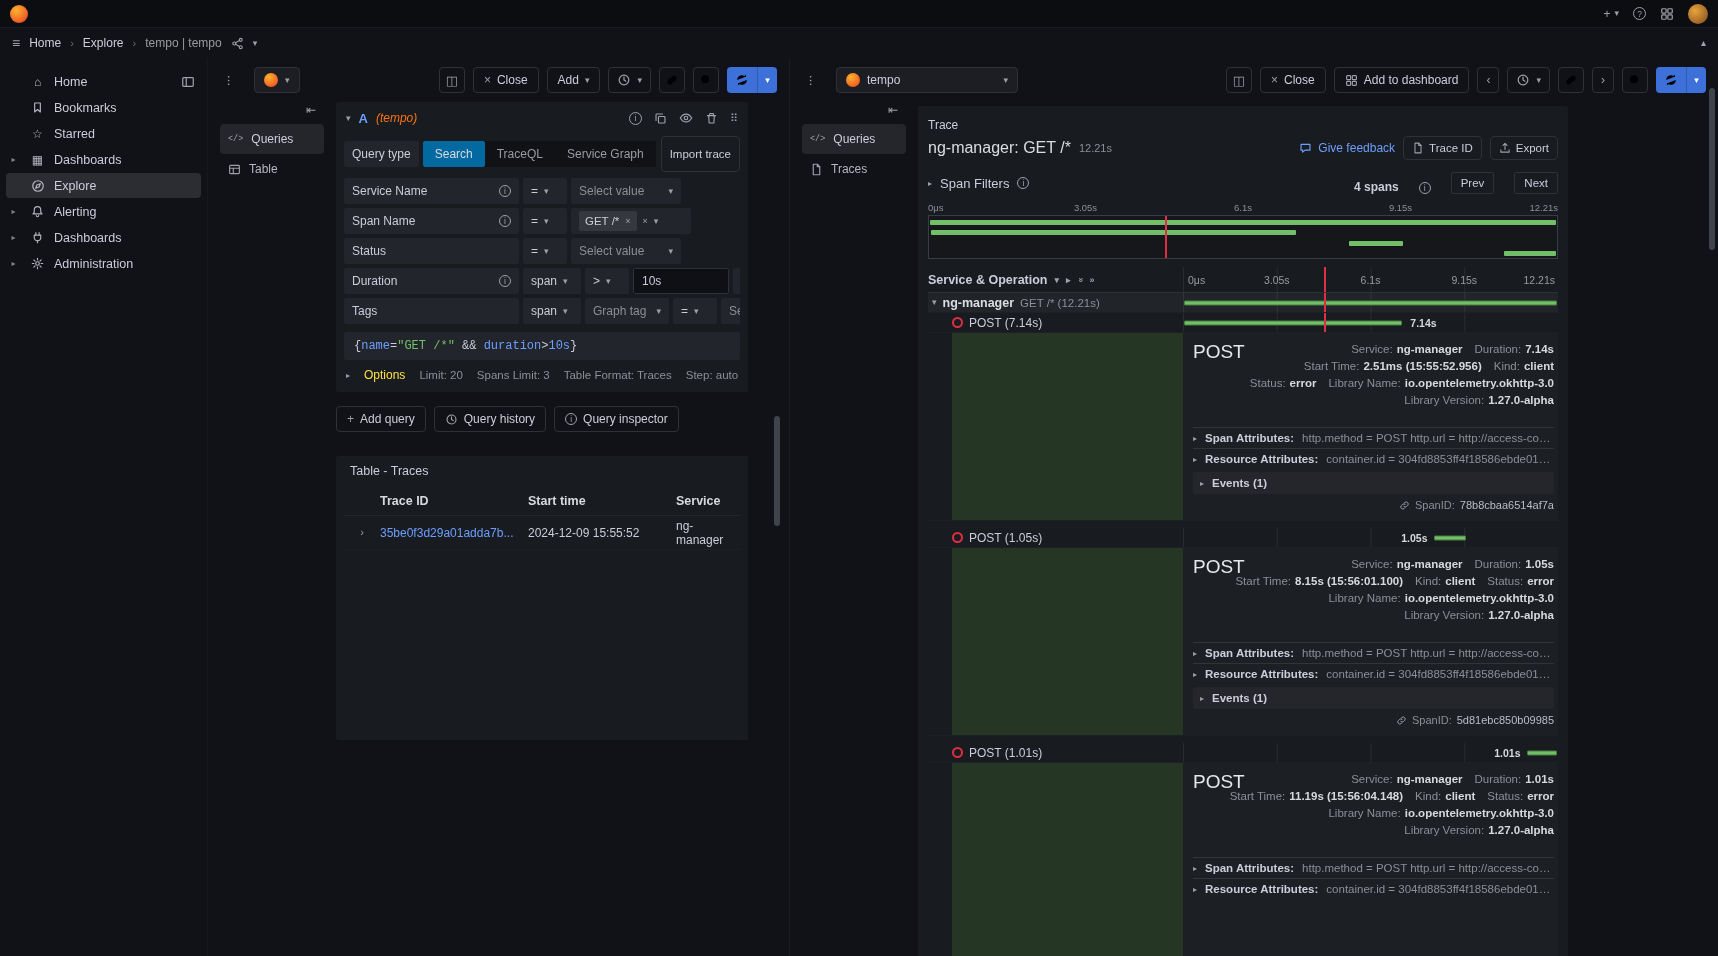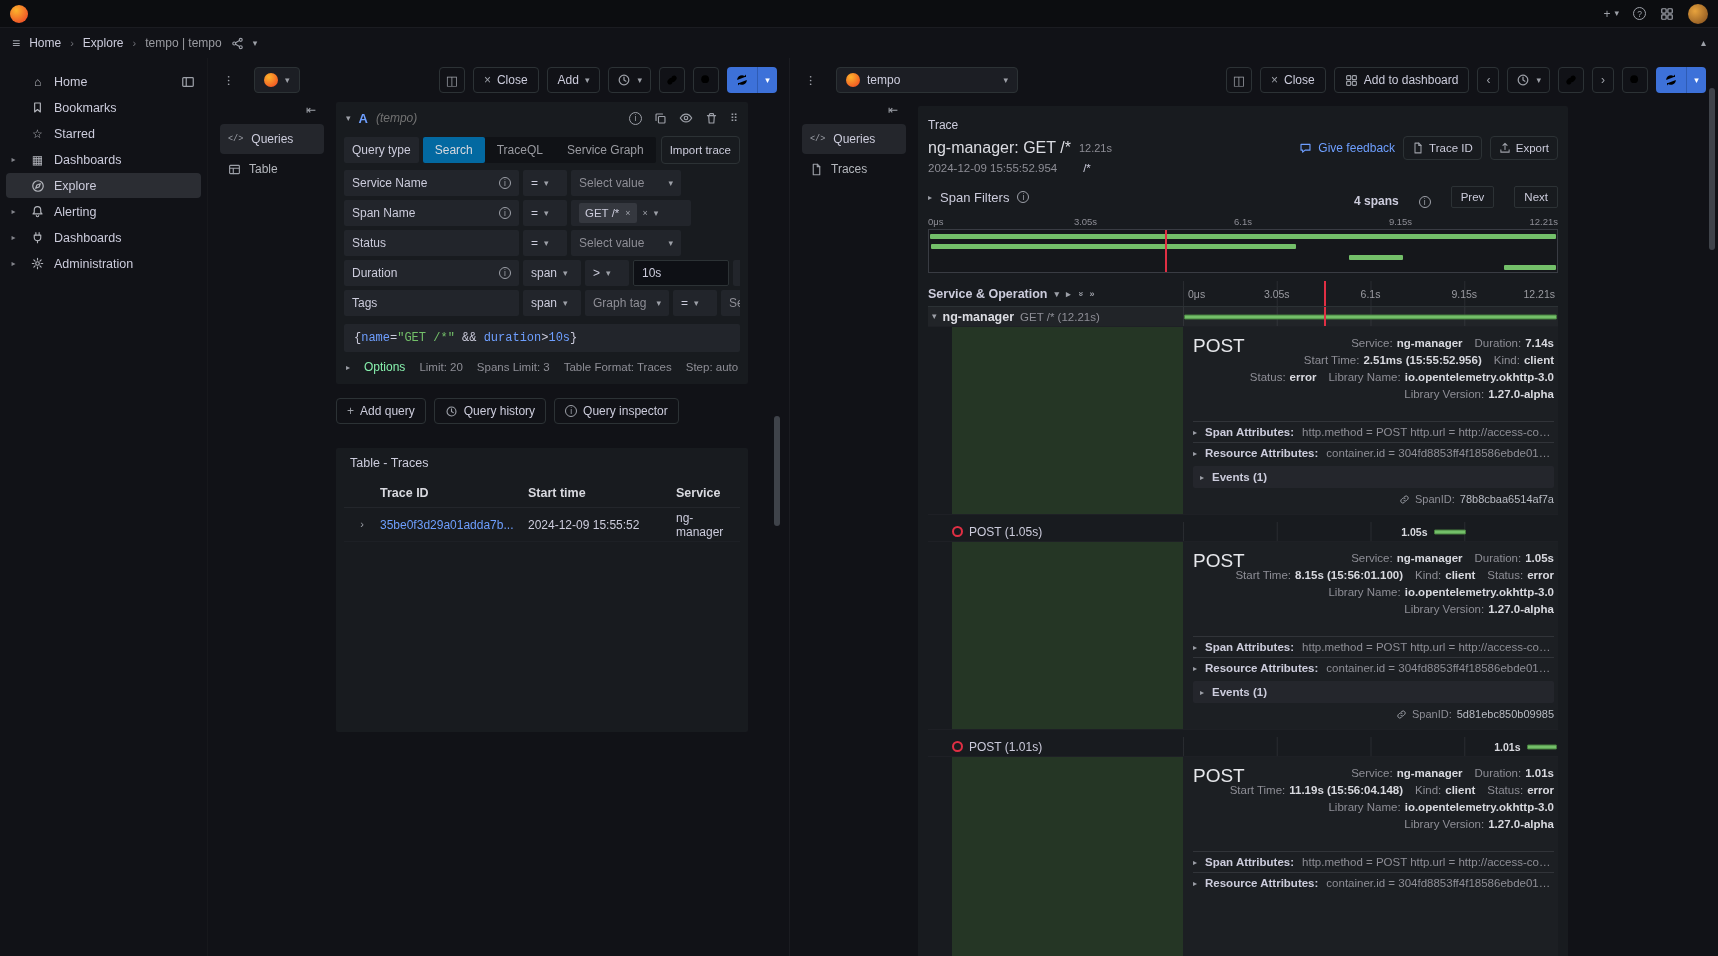--- a/index.html
+++ b/index.html
@@ -55,39 +55,39 @@
 .outline-col{width:118px;flex-shrink:0;padding:4px 2px 0 12px}
 .outline-head{display:flex;justify-content:flex-end;padding:2px 8px 8px;color:#9da0a8}
 .outline-item{display:flex;align-items:center;gap:8px;height:30px;padding:0 8px;border-radius:4px;color:#b4b7bd;font-size:12px;cursor:pointer}
 .outline-item.active{background:#24262c;color:#ccccdc}
 .code-glyph{font-family:"Liberation Mono",monospace;font-size:8.5px;color:#9da0a8}
 .pane-main{flex:1;min-width:0;padding:4px 0 0 10px;position:relative;overflow:hidden}
 
 .qcard{width:412px;background:#181b1f;border-radius:2px}
 .qcard-header{height:32px;display:flex;align-items:center;gap:8px;padding:0 10px}
 .refid{color:#6e9fff;font-weight:700;font-size:13px}
-.ds-hint{color:#737373;font-style:italic}
+.ds-hint{color:#f97316;font-style:italic}
 .qcard-icons{margin-left:auto;display:flex;align-items:center;gap:12px;color:#9da0a8}
 .qcard-body{padding:2px 8px 10px}
 .qtype-row{display:flex;align-items:center;margin-bottom:6px}
 .field-label{display:flex;align-items:center;gap:6px;height:26px;background:#22252b;border-radius:2px;padding:0 8px;font-size:12px;color:#ccccdc}
 .radio-group{display:flex;background:#101216;border-radius:2px;margin-left:4px}
 .radio-opt{height:26px;display:flex;align-items:center;padding:0 12px;color:#9a9ba1;font-size:12px;border-radius:2px;cursor:pointer}
 .radio-opt.selected{background:#0369a1;color:#d8d9df}
 .frow{display:flex;gap:4px;margin-bottom:4px;overflow:hidden}
 .frow .field-label{width:175px;flex-shrink:0;justify-content:space-between}
 .select{display:flex;align-items:center;gap:6px;height:26px;background:#22252b;border-radius:2px;padding:0 8px;font-size:12px;flex-shrink:0;cursor:pointer}
 .select .ph{color:#8e8e96}
 .tinput{height:26px;background:#0e1015;border:1px solid #2c3235;border-radius:2px;padding:0 8px;color:#ccccdc;font-size:12px;width:96px;font-family:inherit;outline:0;flex-shrink:0}
 .chip{display:flex;align-items:center;gap:6px;height:20px;background:#35383f;border-radius:2px;padding:0 6px;font-size:11.5px}
 .x{font-size:9px;color:#9da0a8;cursor:pointer}
 .preview{margin-top:8px;background:#22252b;border-radius:2px;padding:7px 10px;font-family:"Liberation Mono",monospace;font-size:12px;white-space:nowrap;overflow:hidden}
 .tok-key{color:#6e9fff}.tok-str{color:#73bf69}.tok-plain{color:#ccccdc}
 .options-row{display:flex;align-items:center;gap:14px;margin-top:8px;padding:0 2px;font-size:11.5px;color:#8e8e96;white-space:nowrap;overflow:hidden}
-.opt-label{color:#86efac;font-size:12px}
+.opt-label{color:#fde047;font-size:12px}
 .opt-chev{color:#9da0a8;font-size:8px}
 .qfooter{display:flex;gap:8px;margin-top:14px}
 
 .tpanel{width:412px;margin-top:24px;background:#181b1f;border-radius:2px;height:284px;display:flex;flex-direction:column}
 .tpanel-title{height:30px;display:flex;align-items:center;padding:0 14px;font-size:12.5px;color:#ccccdc}
 .ttable{margin:0 8px}
 .thead{display:flex;height:30px;align-items:center;border-bottom:1px solid #23262b;font-weight:700;font-size:12.5px;color:#d8d9df}
 .tc-exp{width:36px;display:flex;justify-content:center}
 .tc-id{width:148px}.tc-time{width:148px}.tc-svc{flex:1}
 .trow{display:flex;height:34px;align-items:center;font-size:12px;border-bottom:1px solid #1d2025;cursor:pointer}
@@ -386,21 +386,21 @@
               </span>
             </div>
             <div class="qcard-body">
               <div class="qtype-row">
                 <span class="field-label">Query type</span>
                 <div class="radio-group">
                   <span class="radio-opt selected">Search</span>
                   <span class="radio-opt">TraceQL</span>
                   <span class="radio-opt">Service Graph</span>
                 </div>
-                <button class="btn" style="margin-left:auto;height:28px;padding:12px 8px;font-size:11.5px">Import trace</button>
+                <button class="btn" style="margin-left:auto;height:36px;padding:12px 8px;font-size:11.5px">Import trace</button>
               </div>
 
               <div class="frow">
                 <span class="field-label">
                     <span>Service Name</span>
                     <span class="circ" style="width:12px;height:12px">i</span>
                   </span>
                 <span class="select" style="width:44px">
                     <span>=</span>
                     <span class="caret">▾</span>
@@ -656,24 +656,20 @@
                     <span class="ic">
                       <svg width="12" height="12" viewBox="0 0 16 16">
                         <path d="M8 10V2M5.3 4.5L8 1.8l2.7 2.7"></path>
                         <path d="M2.5 10.5v3h11v-3"></path>
                       </svg>
                     </span>
                     <span>Export</span>
                   </button>
               </span>
             </div>
-            <div class="tp-ts-row">
-              <span>2024-12-09 15:55:52.954</span>
-              <span class="tp-op">/*</span>
-            </div>
 
             <div class="filters-row">
               <span class="spanfilters">
                 <span class="opt-chev">▸</span>
                 <span>Span Filters</span>
                 <span class="circ" style="width:12px;height:12px">i</span>
               </span>
               <span class="filters-right">
                 <span class="spancount">4 spans</span>
                 <span class="circ" style="width:12px;height:12px">i</span>
@@ -730,20 +726,31 @@
                 <span class="caret">▾</span>
                 <span class="svc-name">ng-manager</span>
                 <span class="svc-op">GET /* (12.21s)</span>
               </div>
               <div class="sr-right gridbg">
                 <span class="bar" style="left:0.3%;width:99.4%"></span>
                 <i class="redline"></i>
               </div>
             </div>
 
+            <div class="span-row">
+              <div class="sr-left indent">
+                <span class="err-ring"></span>
+                <span>POST (7.14s)</span>
+              </div>
+              <div class="sr-right gridbg">
+                <span class="bar" style="left:0.3%;width:58.2%"></span>
+                <span class="bar-label" style="left:calc(58.5% + 8px)">7.14s</span>
+                <i class="redline"></i>
+              </div>
+            </div>
             <div class="detail-row">
               <div class="dleft">
                   <div class="dgreen"></div>
                 </div>
               <div class="dmain">
                 <div class="dhead">
                   <span class="dtitle">POST</span>
                   <div class="dkv">
                     <div><span class="k">Service:</span><span class="v">ng-manager</span><span class="k">Duration:</span><span class="v">7.14s</span></div>
                     <div><span class="k">Start Time:</span><span class="v">2.51ms (15:55:52.956)</span><span class="k">Kind:</span><span class="v">client</span></div>

